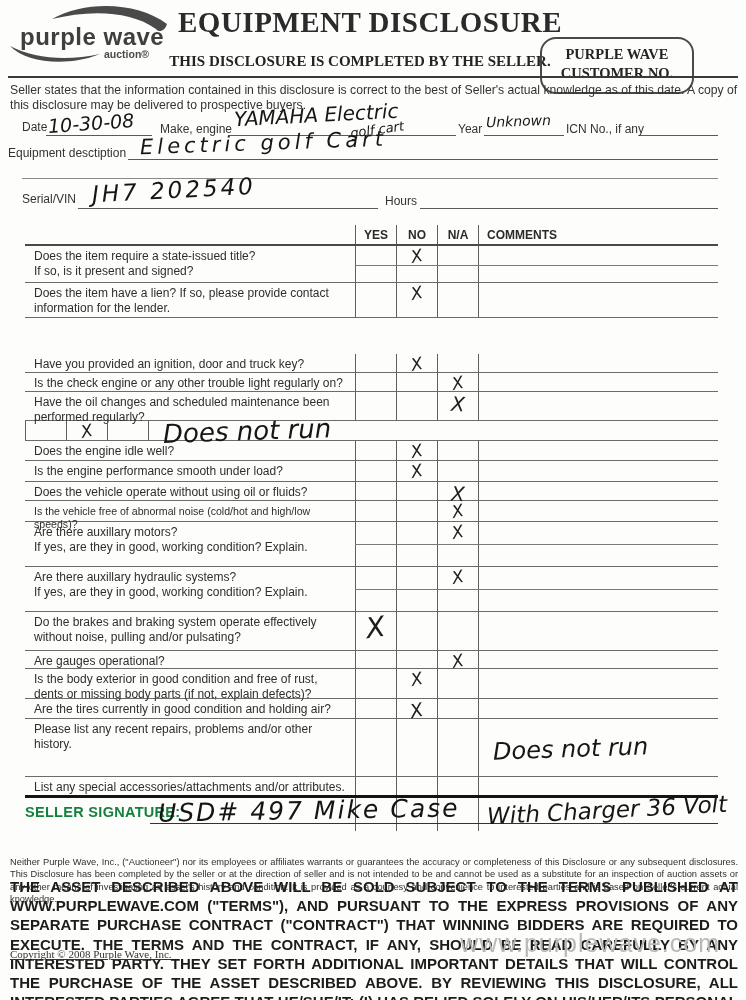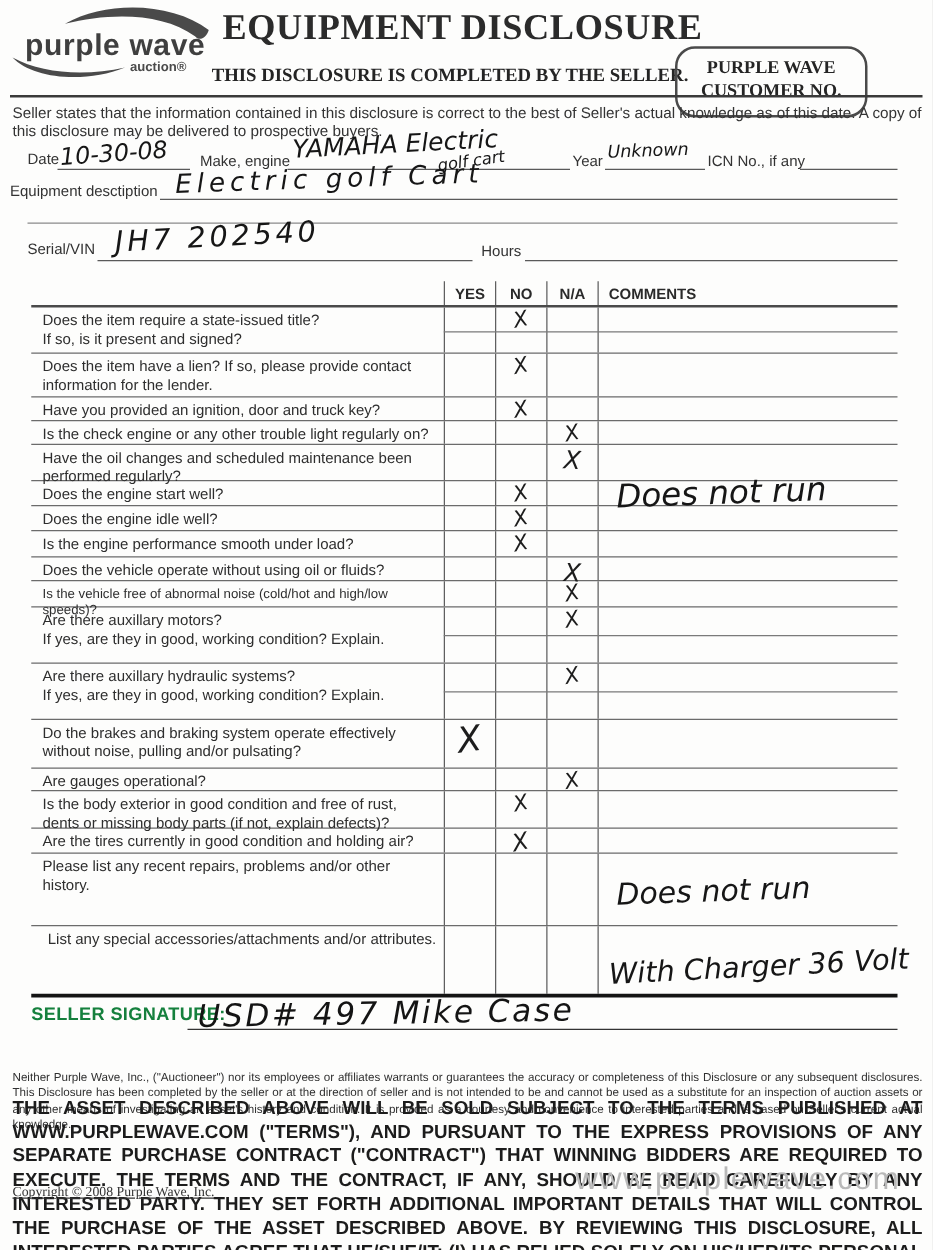--- a/index.html
+++ b/index.html
@@ -60,36 +60,36 @@
   .q { width:330px; padding:3px 6px 0 9px; font-size:12px; line-height:1.25; color:#2e2e2e; white-space:pre-line; }
   .c { width:41px; border-left:1px solid #5f5f5f; text-align:center; padding-top:1px; }
   .comments { flex:1; border-left:1px solid #5f5f5f; position:relative; overflow:visible; }
   .hwx { display:inline-block; font-family:"DejaVu Sans", sans-serif; font-style:italic; font-size:17px;
          color:#1d1d1d; transform:rotate(-12deg); line-height:1.1; }
   .cmt { position:absolute; left:10px; top:2px; font-family:"DejaVu Sans", sans-serif; font-style:italic;
          color:#161616; white-space:nowrap; z-index:3; line-height:1; }
   
   .t-body .t-row:nth-child(1)  { height:37px; }
   .t-body .t-row:nth-child(2)  { height:35px; }
-  .t-body .t-row:nth-child(3)  { height:19px; }
+  .t-body .t-row:nth-child(3)  { height:19px;margin-top:36px; }
   .t-body .t-row:nth-child(4)  { height:19px; }
   .t-body .t-row:nth-child(5)  { height:29px; }
   .t-body .t-row:nth-child(6)  { height:20px; }
   .t-body .t-row:nth-child(7)  { height:20px; }
   .t-body .t-row:nth-child(8)  { height:21px; }
   .t-body .t-row:nth-child(9)  { height:19px; }
   .t-body .t-row:nth-child(10) { height:21px; }
   .t-body .t-row:nth-child(11) { height:45px; }
   .t-body .t-row:nth-child(12) { height:45px; }
   .t-body .t-row:nth-child(13) { height:39px; }
   .t-body .t-row:nth-child(14) { height:18px; }
   .t-body .t-row:nth-child(15) { height:30px; }
   .t-body .t-row:nth-child(16) { height:20px; }
   .t-body .t-row:nth-child(17) { height:58px; }
-  .t-body .t-row:nth-child(18) { height:54px;text-align:right; }
+  .t-body .t-row:nth-child(18) { height:54px; }
   .t-body .t-row:nth-child(1)::after,
   .t-body .t-row:nth-child(11)::after,
   .t-body .t-row:nth-child(12)::after {
     content:""; position:absolute; left:330px; right:0; top:19px; border-top:1px solid #7a7a7a; }
   .t-body .t-row:nth-child(11)::after, .t-body .t-row:nth-child(12)::after { top:22px; }
   .t-body .t-row:nth-child(10) .q { font-size:10.6px; padding-top:4px; }
   .t-body .t-row:nth-child(13) .hwx { font-size:28px; transform:rotate(-8deg); }
   .t-body .t-row:nth-child(5)  .hwx { font-size:20px; transform:rotate(3deg); }
   .t-body .t-row:nth-child(9)  .hwx { font-size:20px; transform:rotate(2deg); }
   .t-body .t-row:nth-child(16) .hwx { font-size:19px; }
@@ -208,21 +208,20 @@
       <div class="q">Have the oil changes and scheduled maintenance been
 performed regularly?</div>
       <div class="c"><span class="hwx"></span></div>
       <div class="c"><span class="hwx"></span></div>
       <div class="c"><span class="hwx">X</span></div>
       <div class="comments">
             <span class="cmt"></span>
           </div>
     </div>
         <div class="t-row">
-      <div class="q">Does the engine start well?</div>
       <div class="c"><span class="hwx"></span></div>
       <div class="c"><span class="hwx">X</span></div>
       <div class="c"><span class="hwx"></span></div>
       <div class="comments">
             <span class="cmt">Does not run</span>
           </div>
     </div>
         <div class="t-row">
       <div class="q">Does the engine idle well?</div>
       <div class="c"><span class="hwx"></span></div>

